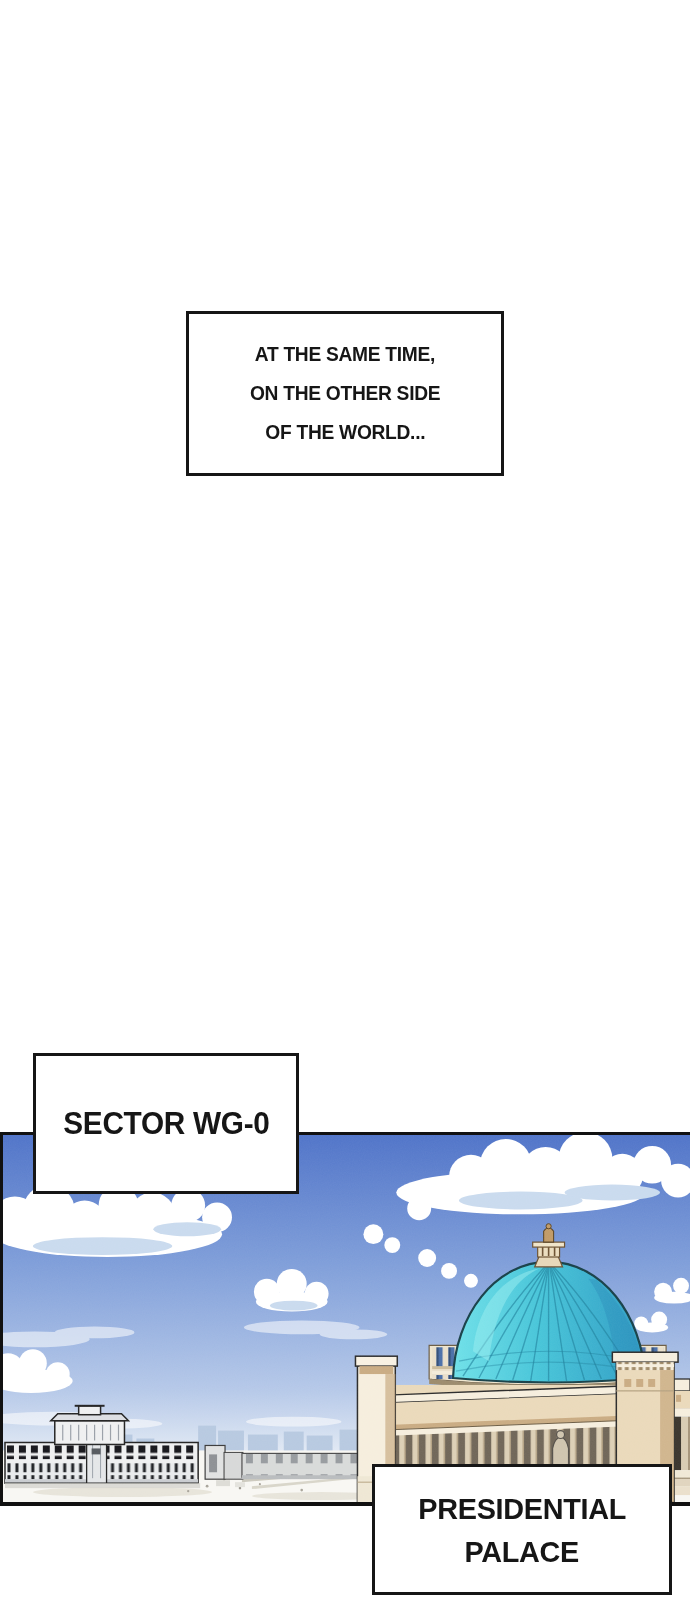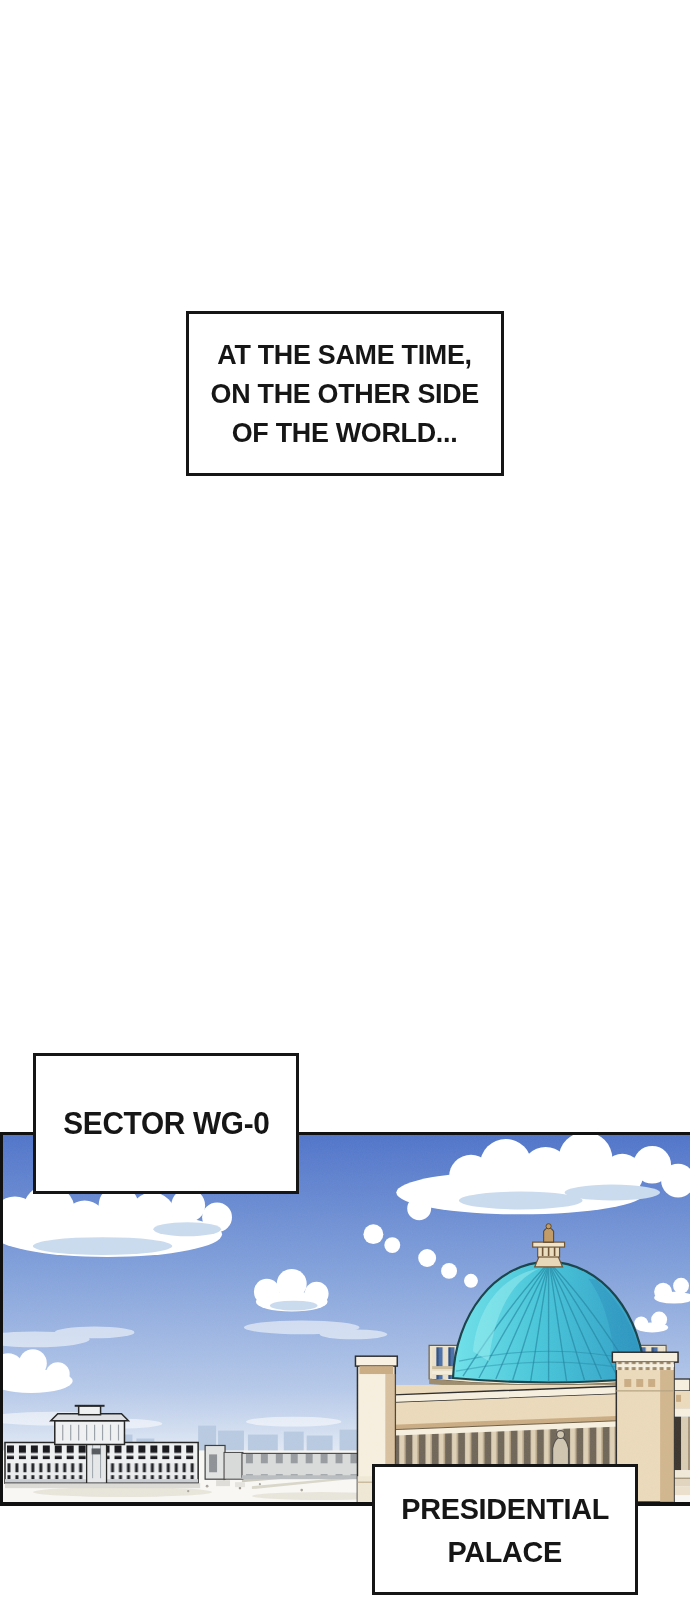--- a/index.html
+++ b/index.html
@@ -25,23 +25,23 @@
   }
   .panel svg{display:block;width:100%;height:100%;}
   .caption{
     position:absolute;box-sizing:border-box;
     background:var(--box-bg);border:3px solid var(--ink);
     display:flex;flex-direction:column;align-items:center;justify-content:center;
     text-align:center;color:var(--ink);font-weight:700;letter-spacing:-0.3px;
     z-index:5;
   }
   .caption .line{display:block;transform:scaleX(.96);}
-  #box-time{left:186px;top:311px;width:318px;height:165px;font-size:28px;line-height:39px;}
+  #box-time{left:186px;top:311px;width:318px;height:165px;font-size:20px;line-height:39px;}
   #box-sector{left:33px;top:1053px;width:266px;height:141px;font-size:31px;line-height:36px;text-align:center;}
-  #box-palace{left:372px;top:1464px;width:266px;height:131px;font-size:30px;line-height:43px;}
+  #box-palace{left:372px;top:1464px;width:300px;height:131px;font-size:30px;line-height:43px;}
 </style>
 </head>
 <body>
 
 <div class="panel">
   <svg viewBox="0 0 690 370" preserveAspectRatio="none" aria-hidden="true">
     <defs>
       <linearGradient id="skyGrad" x1="0" y1="0" x2="0" y2="1">
         <stop offset="0" style="stop-color:var(--sky-top)"></stop>
         <stop offset="0.4" style="stop-color:var(--sky-mid)"></stop>

